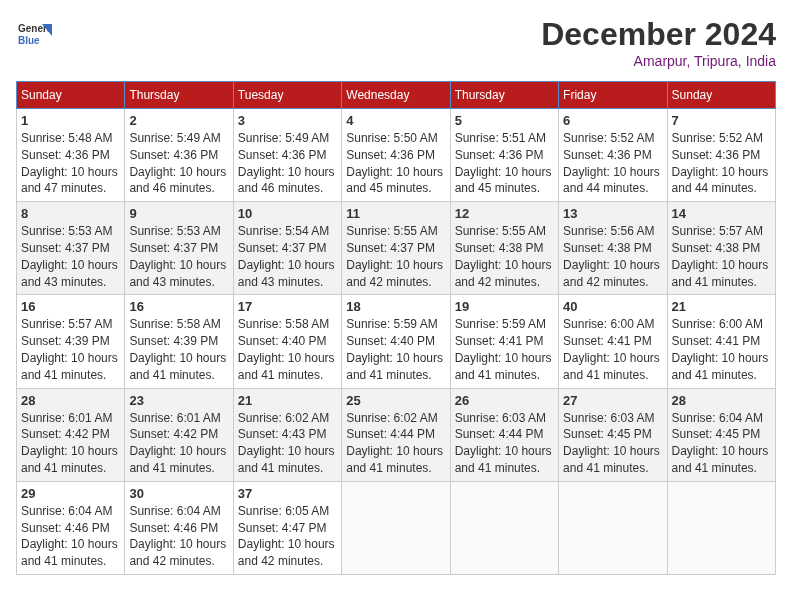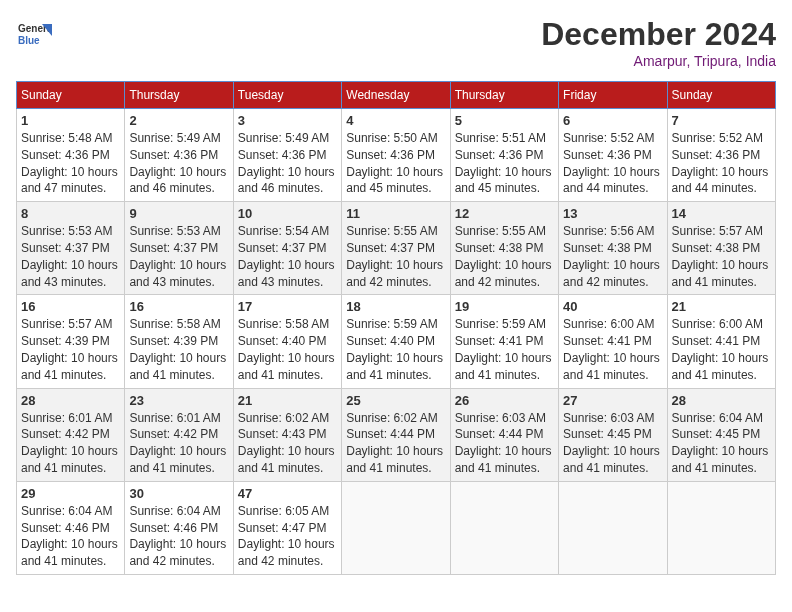--- a/index.html
+++ b/index.html
@@ -351,21 +351,21 @@
       </td>
         <td>
         <span class="day-num">30</span>
         <div class="day-info">
           Sunrise: 6:04 AM<br>
           Sunset: 4:46 PM<br>
           Daylight: 10 hours and 42 minutes.
         </div>
       </td>
         <td>
-        <span class="day-num">47</span>
+        <span class="day-num">37</span>
         <div class="day-info">
           Sunrise: 6:05 AM<br>
           Sunset: 4:47 PM<br>
           Daylight: 10 hours and 42 minutes.
         </div>
       </td>
         <td class="empty-cell"></td>
         <td class="empty-cell"></td>
         <td class="empty-cell"></td>
         <td class="empty-cell"></td>

